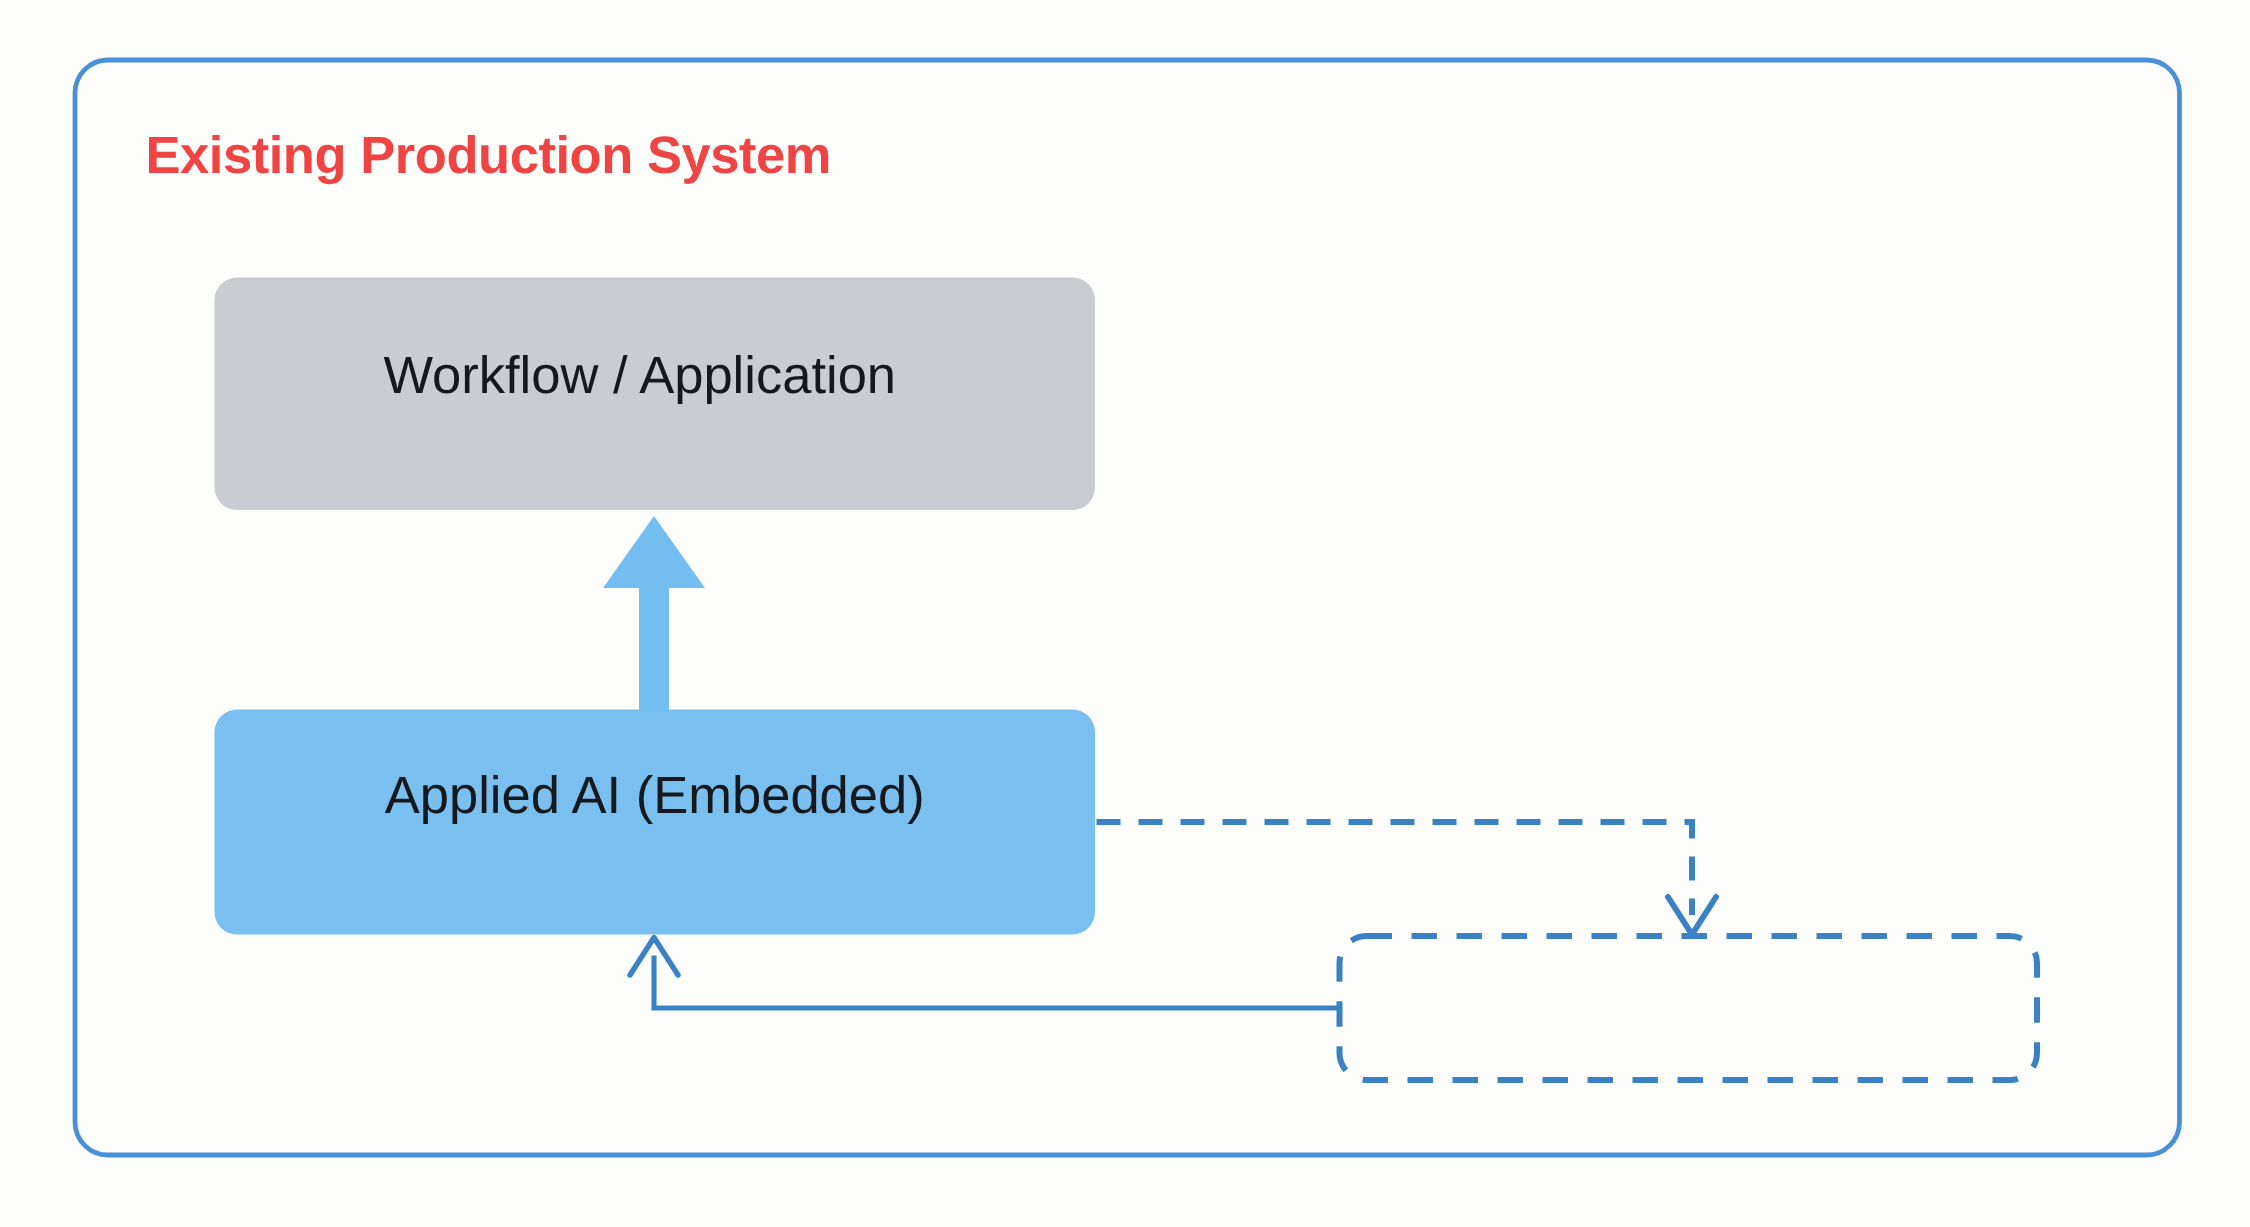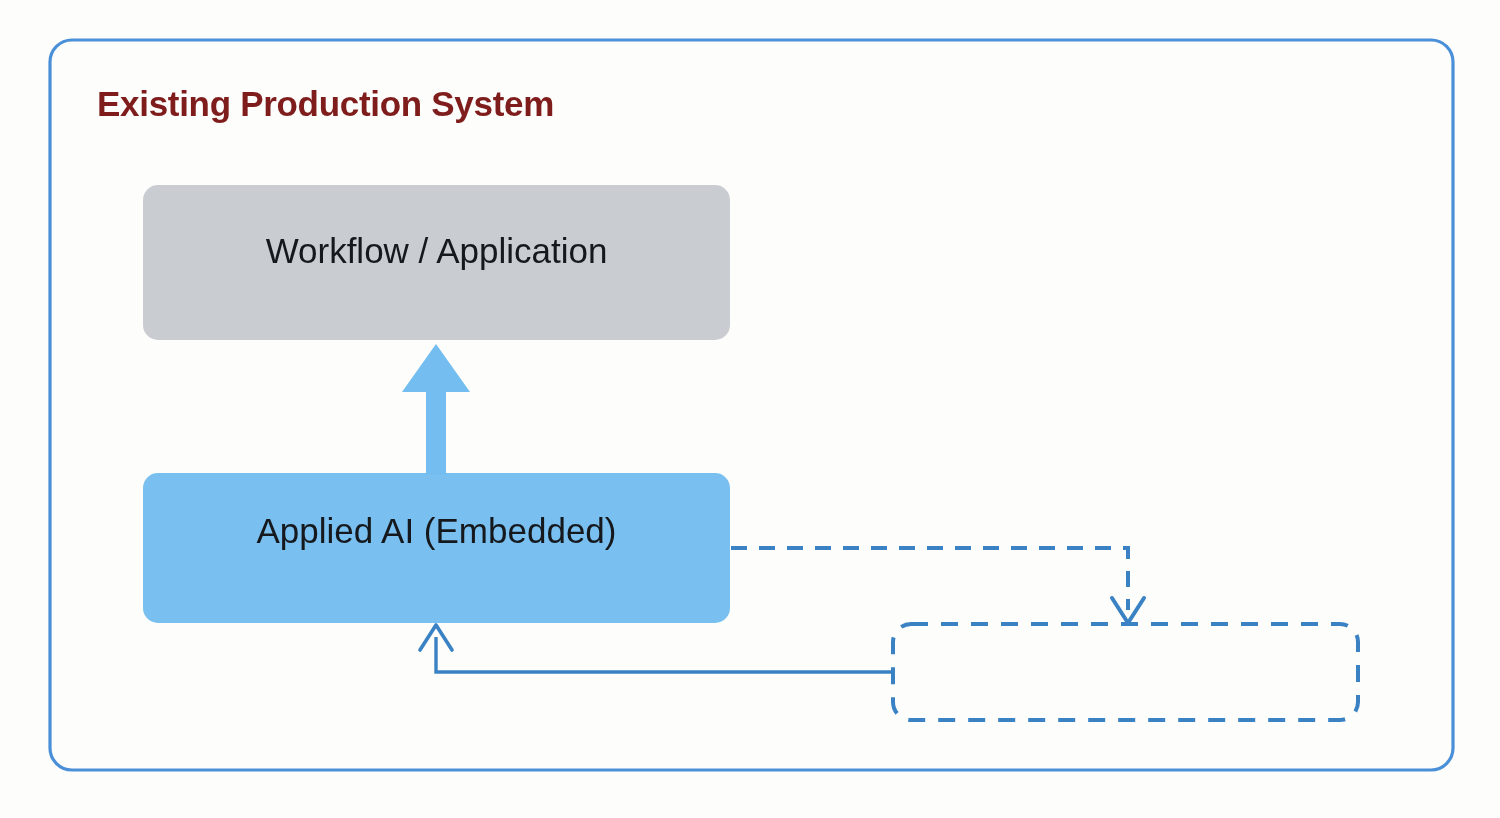--- a/index.html
+++ b/index.html
@@ -34,25 +34,25 @@
     color: #15181c;
     pointer-events: none;
   }
   #system-title {
     position: absolute;
     left: 97px;
     top: 84px;
     font-size: 35px;
     font-weight: bold;
     letter-spacing: -0.3px;
-    color: #7f1d1d;
+    color: #ef4444;
     white-space: nowrap;
   }
   #workflow-label {
-    left: 143px;
+    left: 133px;
     top: 185px;
     width: 587px;
     height: 131px;
     font-size: 35px;
     border-radius: 24px;
   }
   #applied-ai-label {
     left: 143px;
     top: 473px;
     width: 587px;

